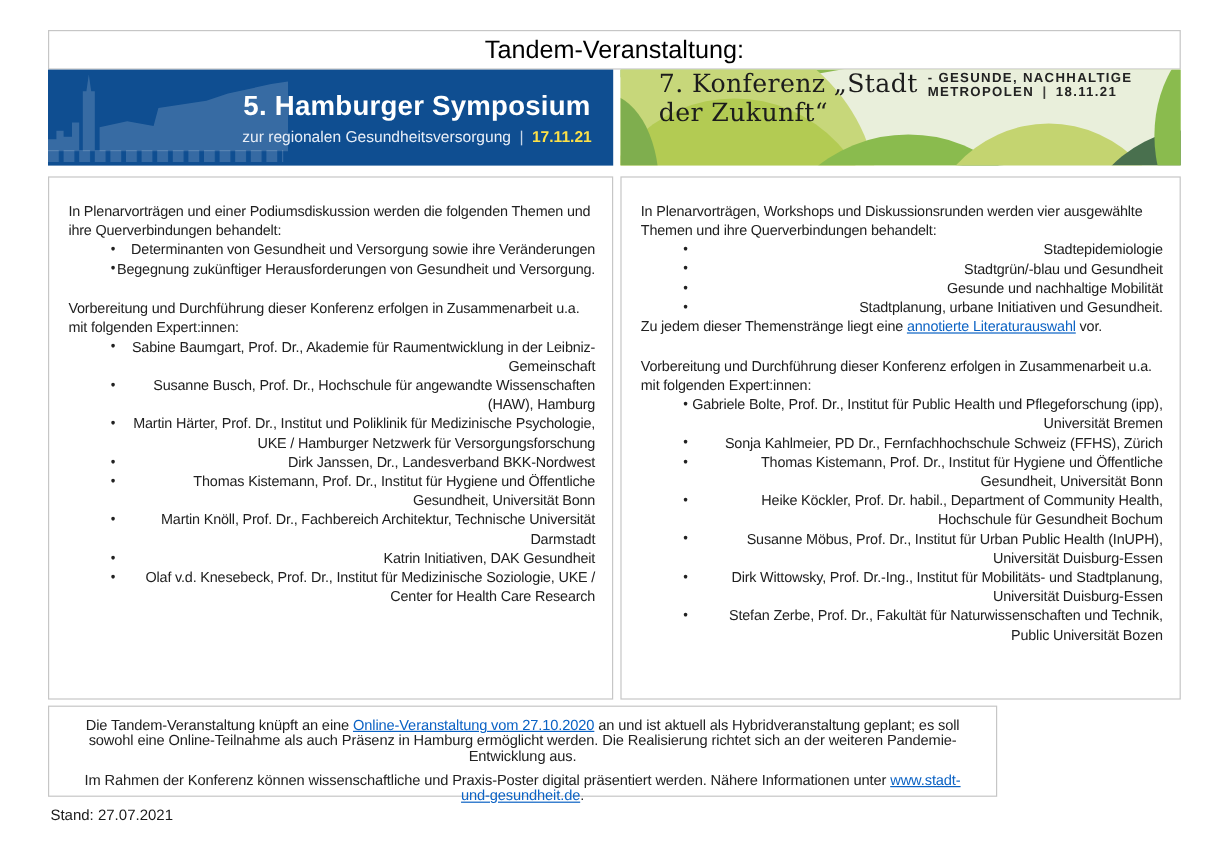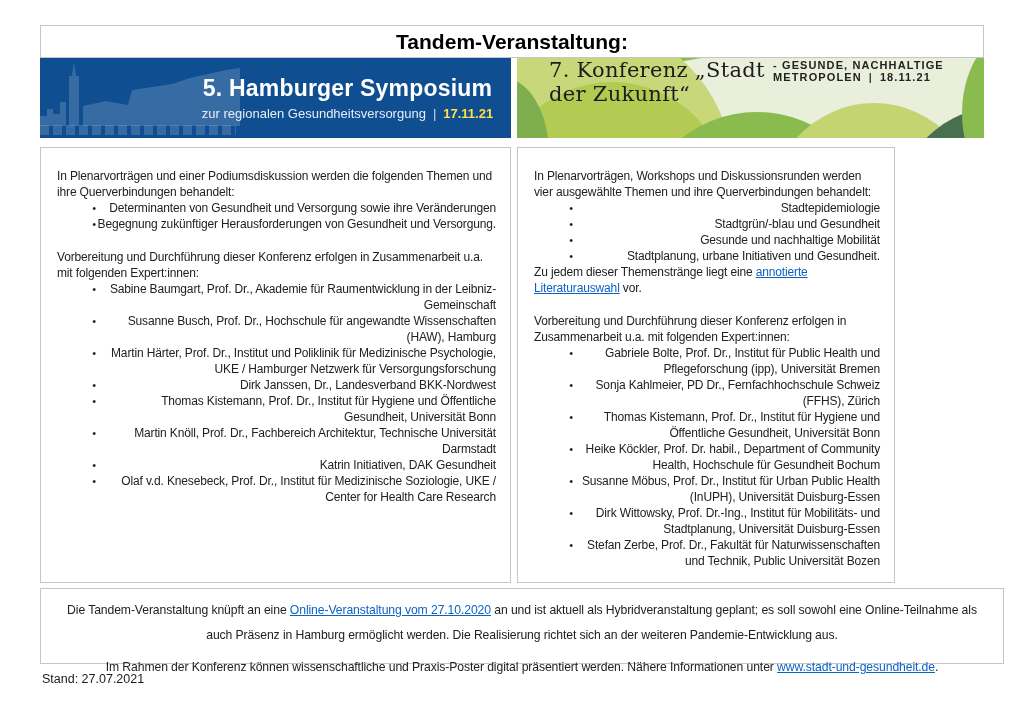--- a/index.html
+++ b/index.html
@@ -9,21 +9,21 @@
     color:#1f1f1f;
     -webkit-font-smoothing:antialiased;
   }
   .box{border:1px solid #c6c6c6;background:#fff;box-sizing:border-box;}
 
   
   .title-box{
     position:absolute;left:40px;top:25px;width:944px;height:33px;
     display:flex;align-items:center;justify-content:center;
   }
-  .page-title{font-size:21px;font-weight:bold;color:#000;letter-spacing:0;}
+  .page-title{font-size:21px;font-weight:normal;color:#000;letter-spacing:0;}
 
   
   .banner{position:absolute;top:58px;height:80px;overflow:hidden;}
   .banner-left{left:40px;width:471px;background:var(--banner-blue,#0f4e91);}
   .banner-right{left:517px;width:467px;background:#d8e3ac;}
   .banner svg{position:absolute;left:0;top:0;}
   .bl-text{
     position:absolute;left:150px;right:6px;top:0;bottom:0;
     display:flex;flex-direction:column;justify-content:center;align-items:center;
     color:#ffffff;text-align:center;z-index:2;
@@ -40,34 +40,34 @@
   .br-title{font-family:"DejaVu Serif", serif;font-size:21px;letter-spacing:.3px;}
   .br-sub{font-size:11px;font-weight:bold;letter-spacing:1.1px;margin-top:1px;color:#222;}
 
   
   .col-box{
     position:absolute;top:147px;height:436px;overflow:hidden;
     padding:20px 14px 0 16px;
     font-size:12px;line-height:16px;letter-spacing:-0.15px;color:#212121;
   }
   .col-left{left:40px;width:471px;}
-  .col-right{left:517px;width:378px;}
+  .col-right{left:517px;width:467px;}
   .para{margin:0;white-space:pre-line;}
   ul.bullets{list-style:none;margin:0;padding:0 0 0 18px;text-align:right;}
   ul.bullets li{display:flex;}
   ul.bullets li::before{content:"\2022";flex:0 0 21px;width:21px;font-size:11px;}
   .btxt{flex:1;min-width:0;}
   .vspace{height:17px;}
   a.doclink{color:var(--link-blue,#0b62c4);text-decoration:underline;cursor:pointer;}
 
   
   .footer-box{
-    position:absolute;left:40px;top:588px;width:964px;height:76px;
+    position:absolute;left:40px;top:588px;width:791px;height:76px;
     padding:9px 26px;text-align:center;
-    font-size:12.2px;line-height:25px;letter-spacing:-0.1px;color:#212121;
+    font-size:12.2px;line-height:13px;letter-spacing:-0.1px;color:#212121;
   }
   .footer-box p{margin:0;}
   .footer-box p + p{margin-top:7px;}
 
   .stand{position:absolute;left:42px;top:672px;font-size:12.5px;color:#1a1a1a;}
 </style>
 </head>
 <body>
 
 <div>

